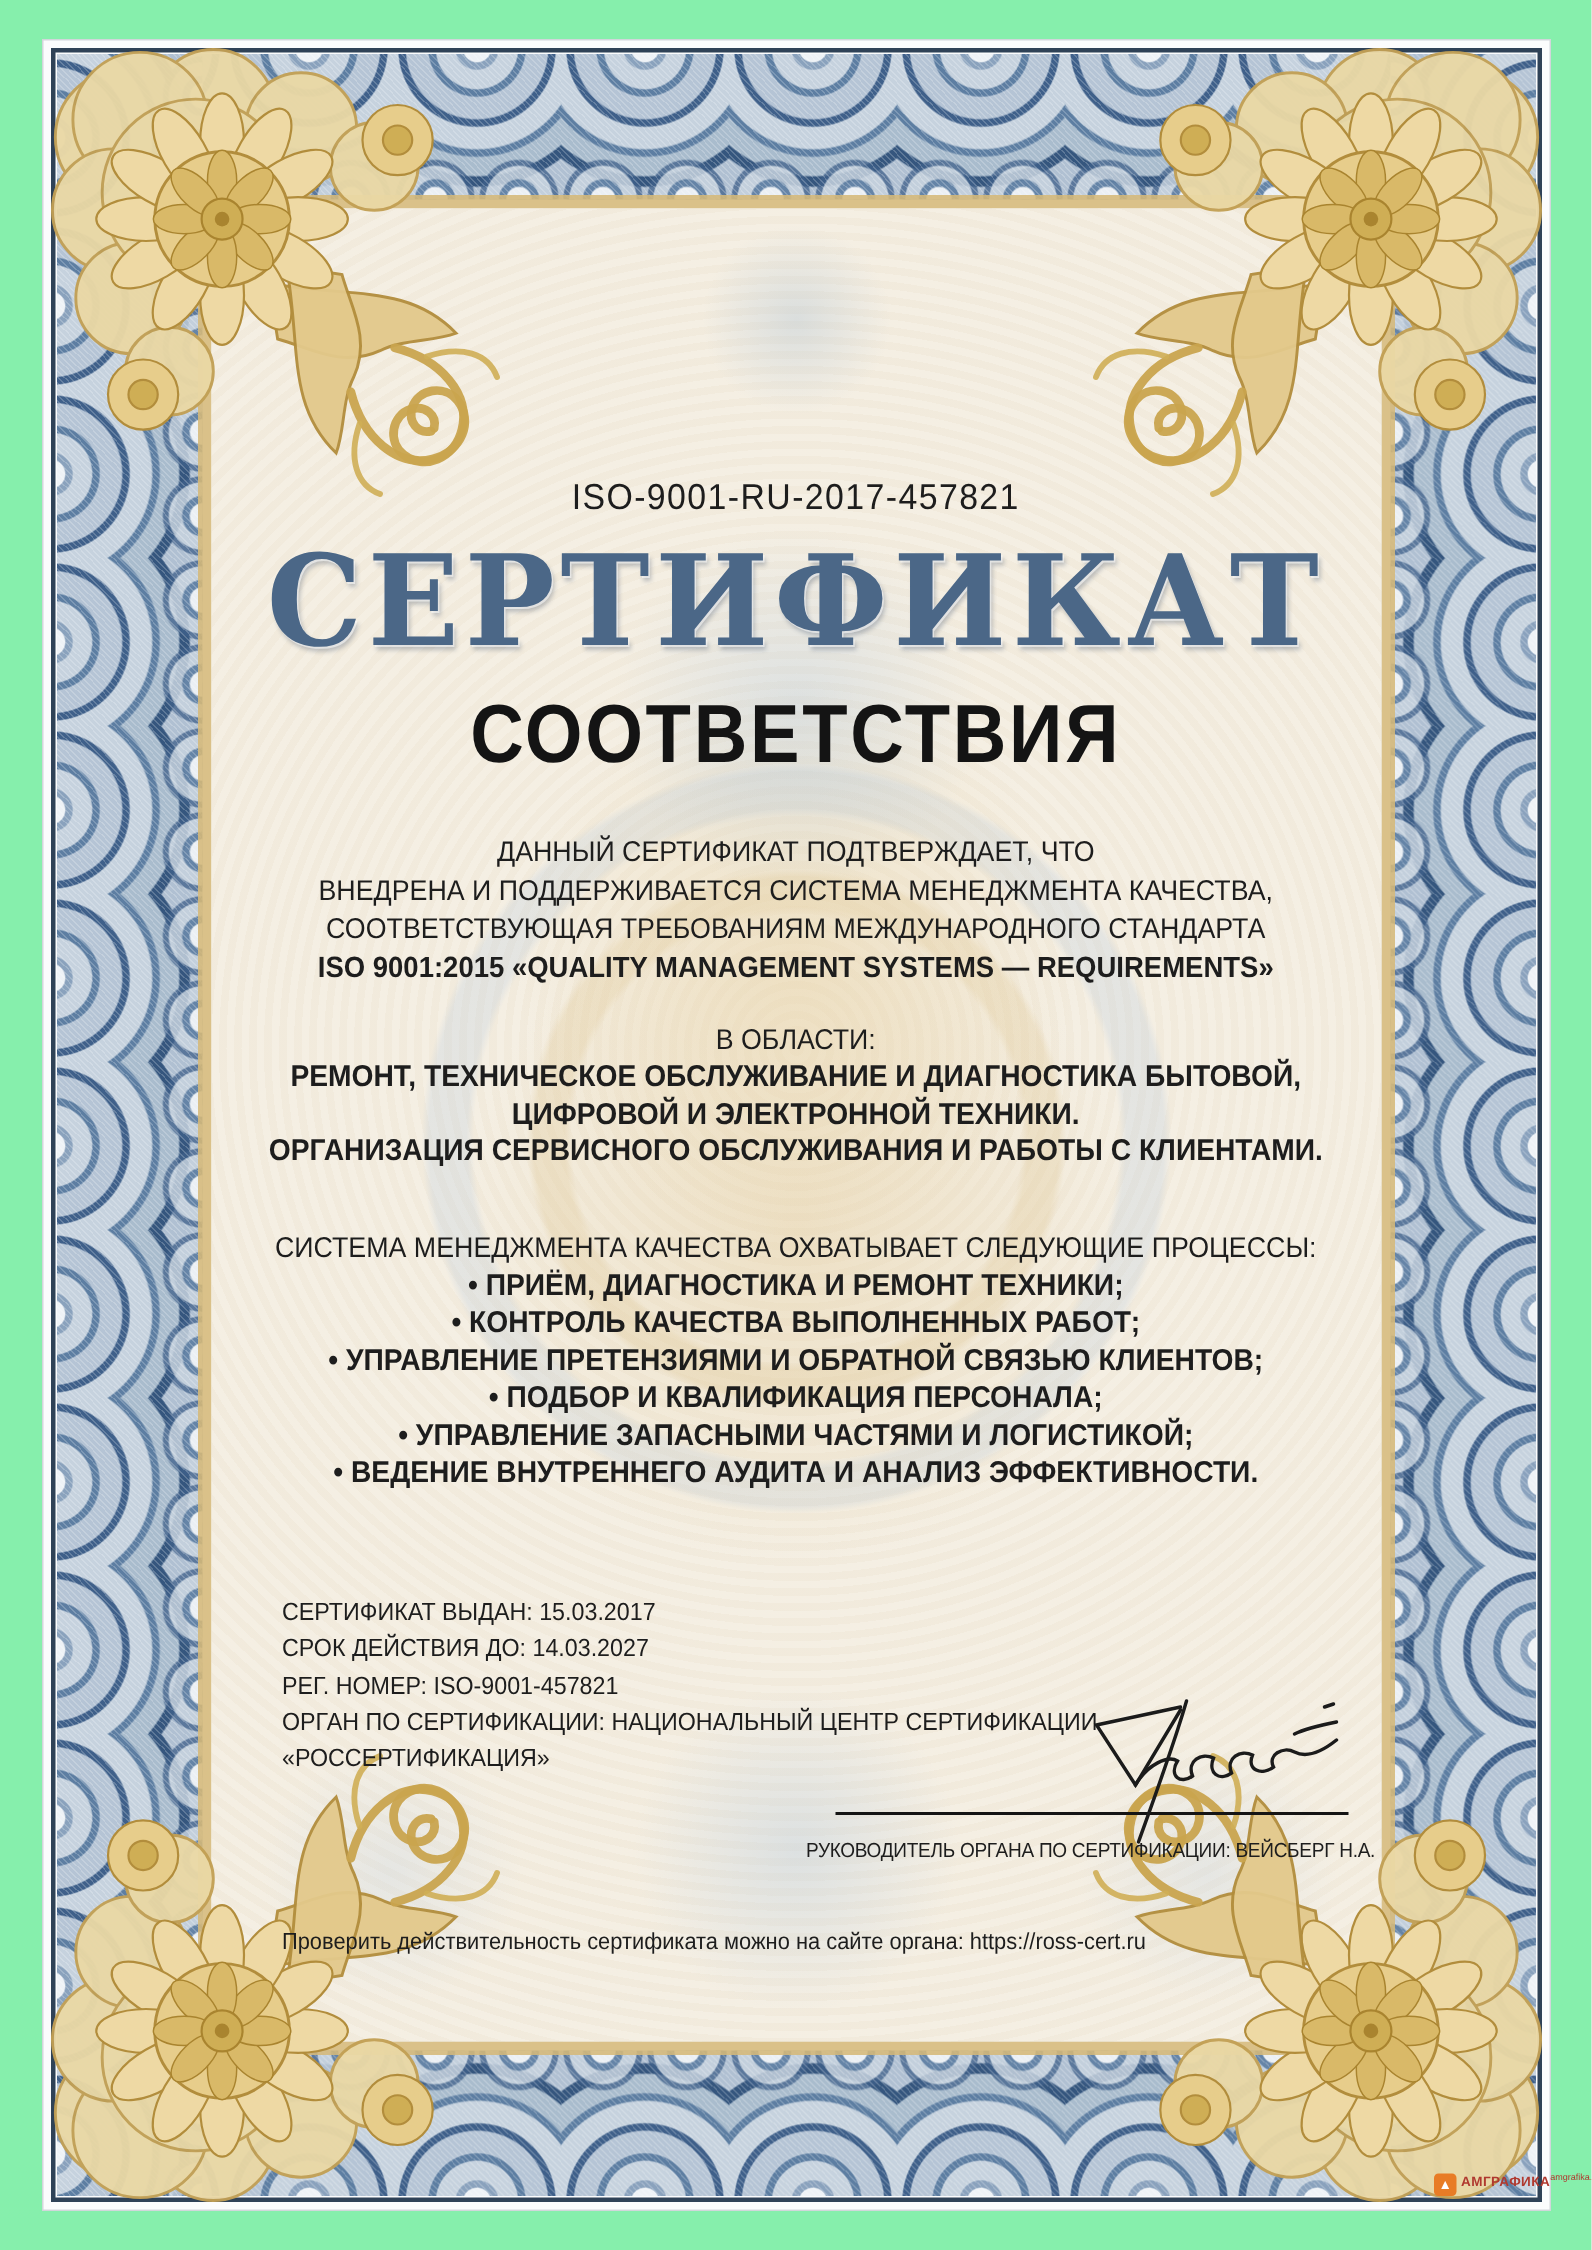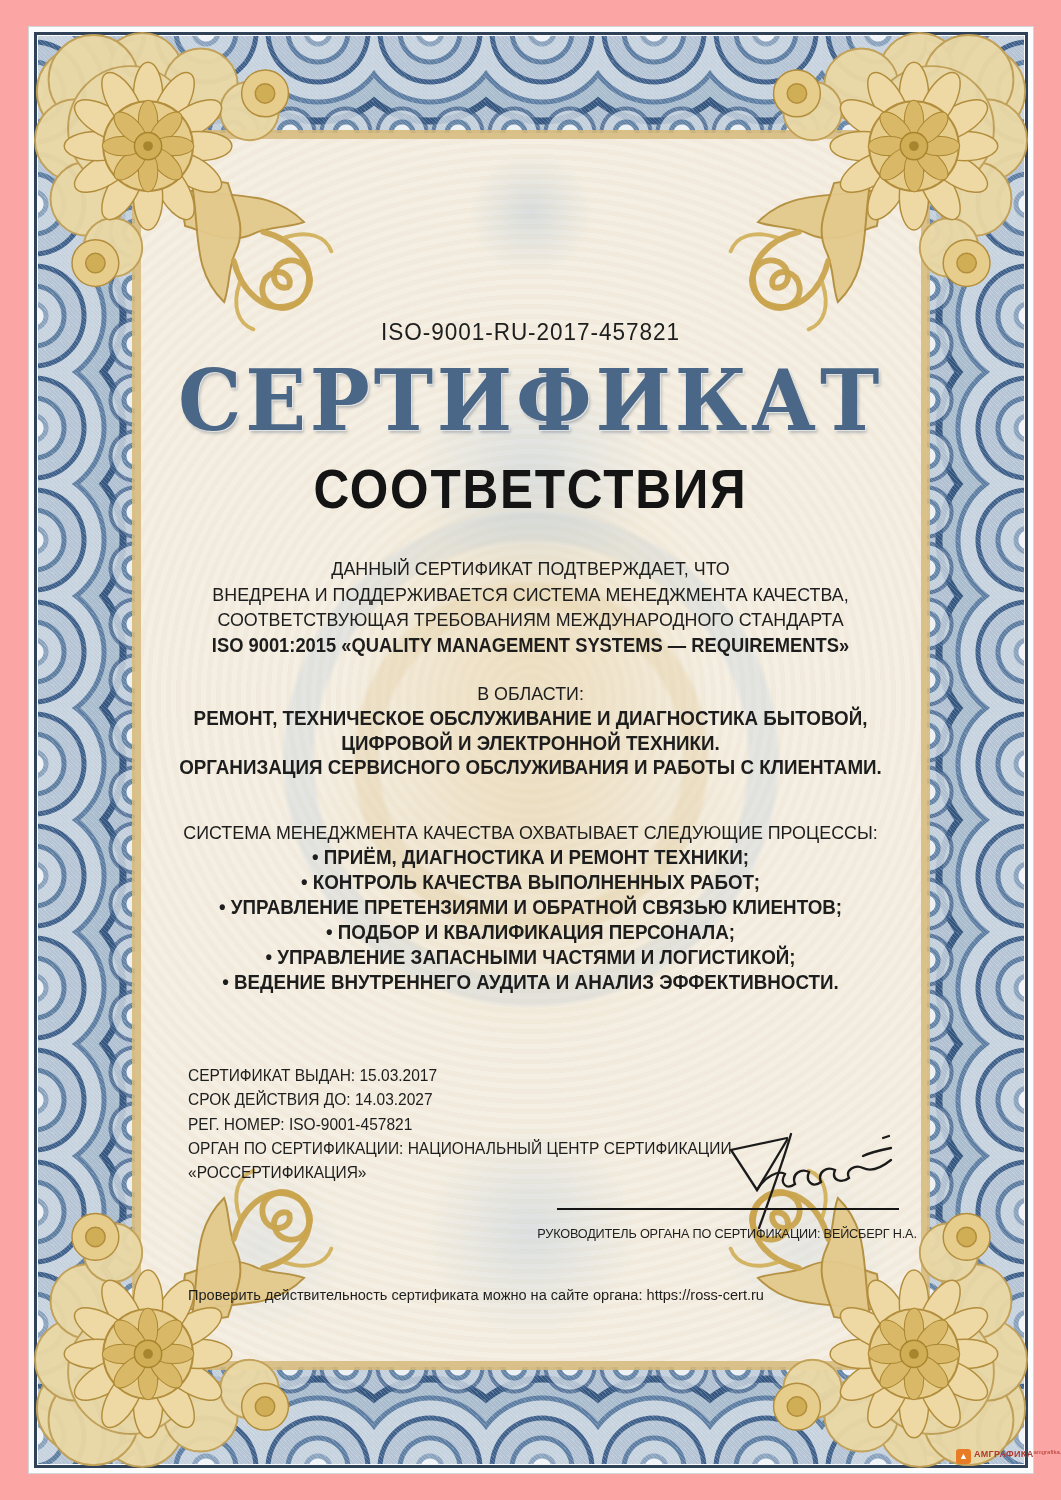--- a/index.html
+++ b/index.html
@@ -1,16 +1,16 @@
 <!DOCTYPE html>
 <html><head>
 <meta charset="utf-8">
 <style>
   html,body{margin:0;padding:0;background:#e9eaec;}
-  .page{position:relative;width:1061px;height:1500px;background:#fca5a5;overflow:hidden;
+  .page{position:relative;width:1061px;height:1500px;background:#86efac;overflow:hidden;
         font-family:"Liberation Sans",sans-serif;color:#1d1d1d;}
   .sheet{position:absolute;left:28px;top:26px;width:1004px;height:1446px;background:#fbfcfd;
          border:1px solid #d2d6db;}
   .frame-line{position:absolute;inset:5px;border:3px solid #2f4257;}
   .lace{position:absolute;background-color:#b0c0d2;}
   .lace-top,.lace-bottom{left:9px;right:9px;height:97px;}
   .lace-top{top:9px;
     background-image:
       repeating-linear-gradient(45deg,rgba(255,255,255,.2) 0 1px,transparent 1px 3px),
       radial-gradient(circle 27px at 50% 100%,rgba(238,242,246,.95) 0 8px,rgba(93,126,162,.9) 9px 13px,rgba(198,210,222,.85) 14px 22px,rgba(63,96,138,.75) 23px 26px,transparent 27px),

